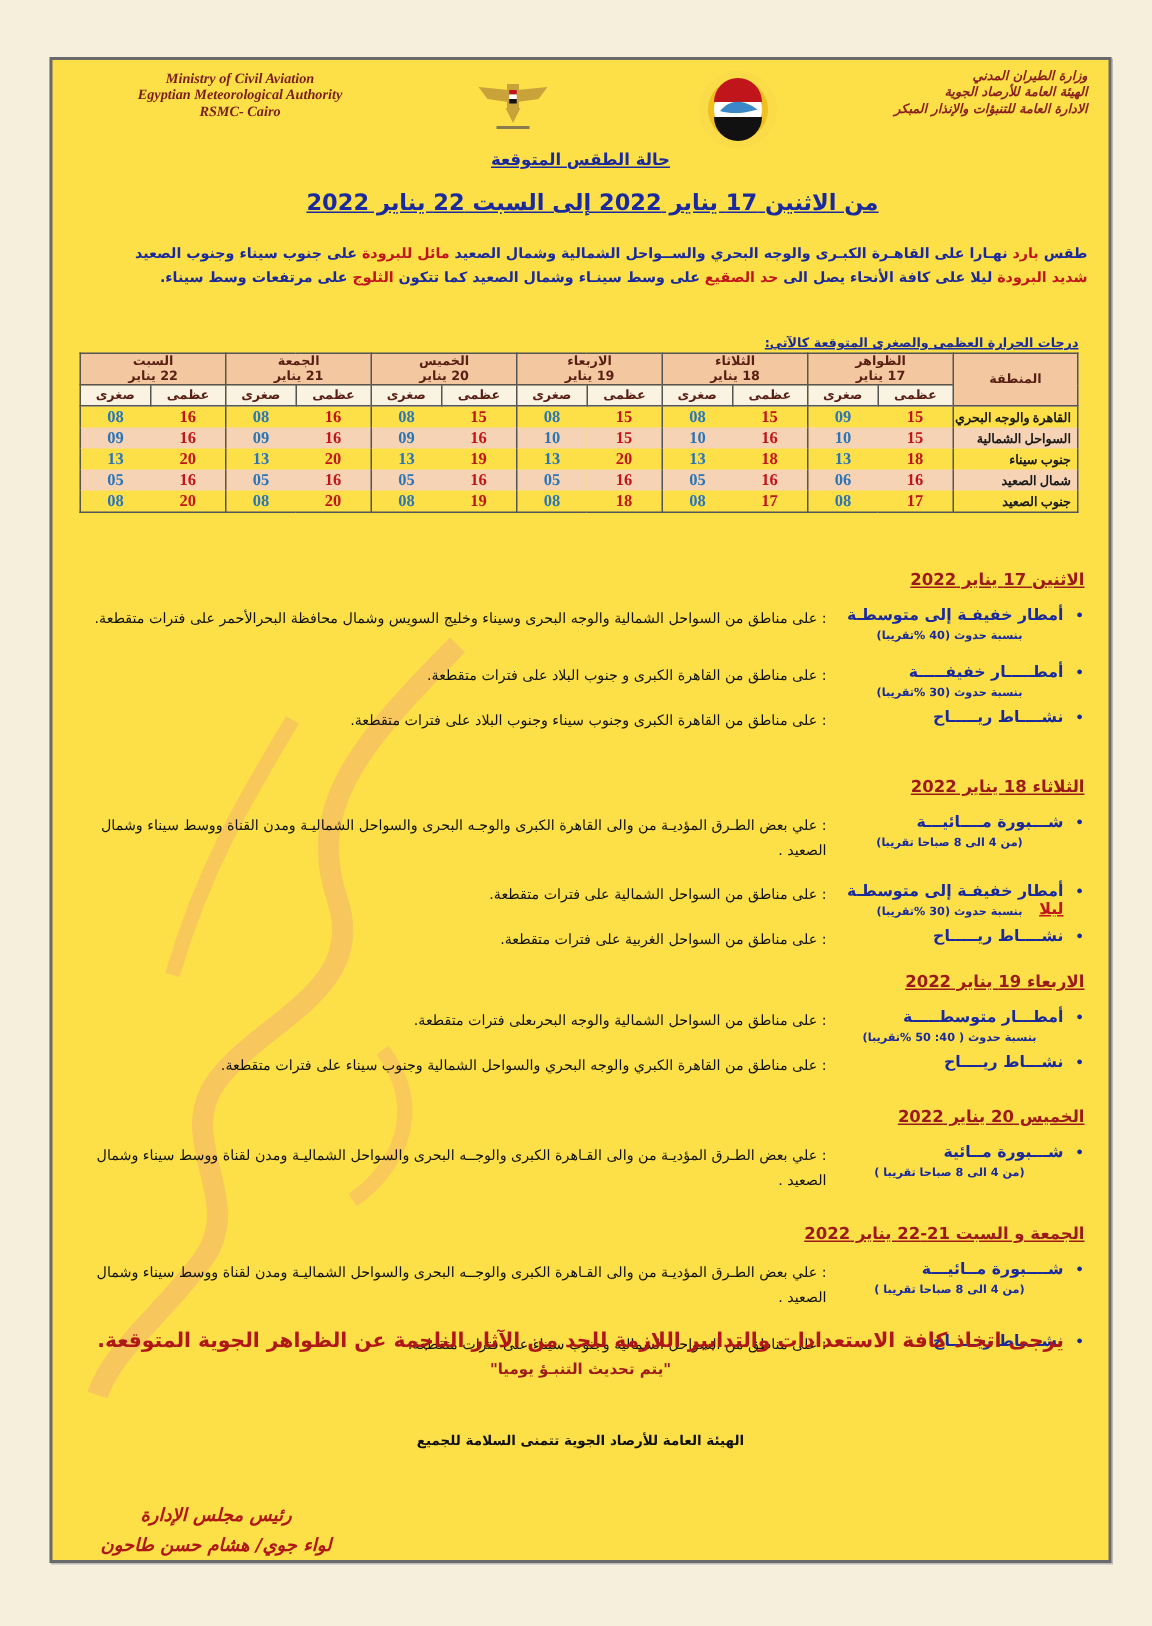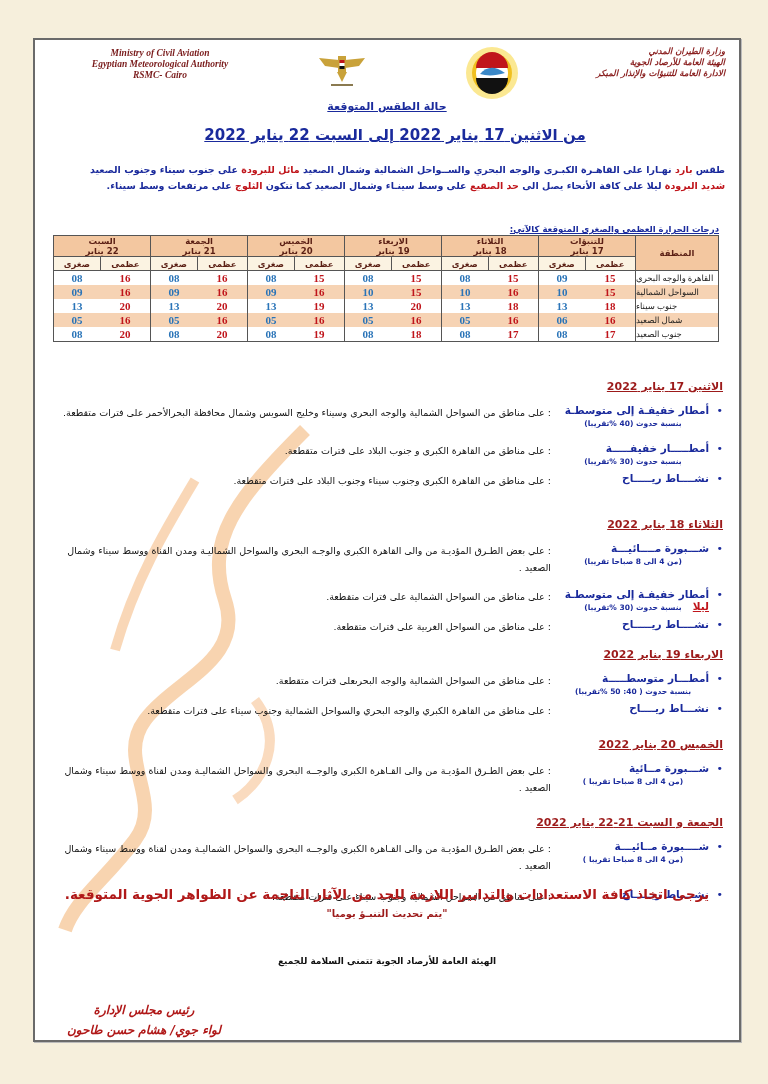--- a/index.html
+++ b/index.html
@@ -5,21 +5,21 @@
   html, body { margin: 0; padding: 0; }
   body {
     width: 768px; height: 1084px; overflow: hidden;
     background: #f6efdc;
     font-family: "DejaVu Sans", sans-serif;
     position: relative;
   }
   .page {
     position: absolute; left: 33px; top: 38px; width: 704px; height: 1000px;
     border: 2px solid #6a6a6a; box-shadow: 1px 1px 0 #bbb;
-    background: #ffffff;
+    background: #fde047;
   }
   .watermark {
     position: absolute; left: 20px; top: 380px; width: 300px; height: 520px;
     pointer-events: none;
   }
   .hdr-en {
     position: absolute; left: 30px; top: 8px; width: 190px; text-align: center;
     font-family: "Liberation Serif", serif; font-style: italic; font-weight: bold;
     color: #7a1c1c; font-size: 9.5px; line-height: 11px;
   }
@@ -47,21 +47,21 @@
     color: #1a2a9c; font-weight: bold; text-decoration: underline;
   }
   table.temps {
     position: absolute; left: 18px; top: 195px; width: 666px;
     border-collapse: collapse; direction: rtl; font-size: 9px;
   }
   table.temps th, table.temps td { border: 1px solid #555; text-align: center; padding: 0; }
   table.temps thead th { background: #f3c7a0; color: #5a1f14; font-weight: bold; height: 16px; font-size: 8.5px; }
   table.temps thead tr.sub th { background: #fbf3e2; height: 13px; }
   table.temps .region-hdr { width: 82px; }
-  table.temps td.region { text-align: left; padding-right: 4px; font-weight: normal; color: #1a1a1a; font-size: 8.5px; white-space: nowrap; margin-left: 17px; }
+  table.temps td.region { text-align: right; padding-right: 4px; font-weight: bold; color: #1a1a1a; font-size: 8.5px; white-space: nowrap; margin-left: 17px; }
   table.temps td { border-top: none; border-bottom: none; height: 14px; font-family: "Liberation Serif", serif; font-weight: bold; font-size: 11px; }
   table.temps td.mx { color: #c0151b; border-left: none; }
   table.temps td.mn { color: #2a74b8; border-right: none; }
   table.temps tbody tr:nth-child(even) td { background: #f6d3b4; }
   table.temps tbody tr:last-child td { border-bottom: 1px solid #555; }
   .lbl-max { color: #c0151b; }
   .lbl-min { color: #2a74b8; }
 
   .day {
     position: absolute; left: 0; right: 0; direction: rtl;
@@ -137,21 +137,21 @@
     </div>
   </div>
 
   <div class="table-caption">درجات الحرارة العظمى والصغرى المتوقعة كالآتي:</div>
 
   <table class="temps">
     <thead>
       <tr>
         <th class="region-hdr" rowspan="2">المنطقة</th>
         <th colspan="2">
-            <div>للتنبؤات</div>
+            <div>الظواهر</div>
             <div>17 يناير</div>
           </th>
         <th colspan="2">
             <div>الثلاثاء</div>
             <div>18 يناير</div>
           </th>
         <th colspan="2">
             <div>الاربعاء</div>
             <div>19 يناير</div>
           </th>

